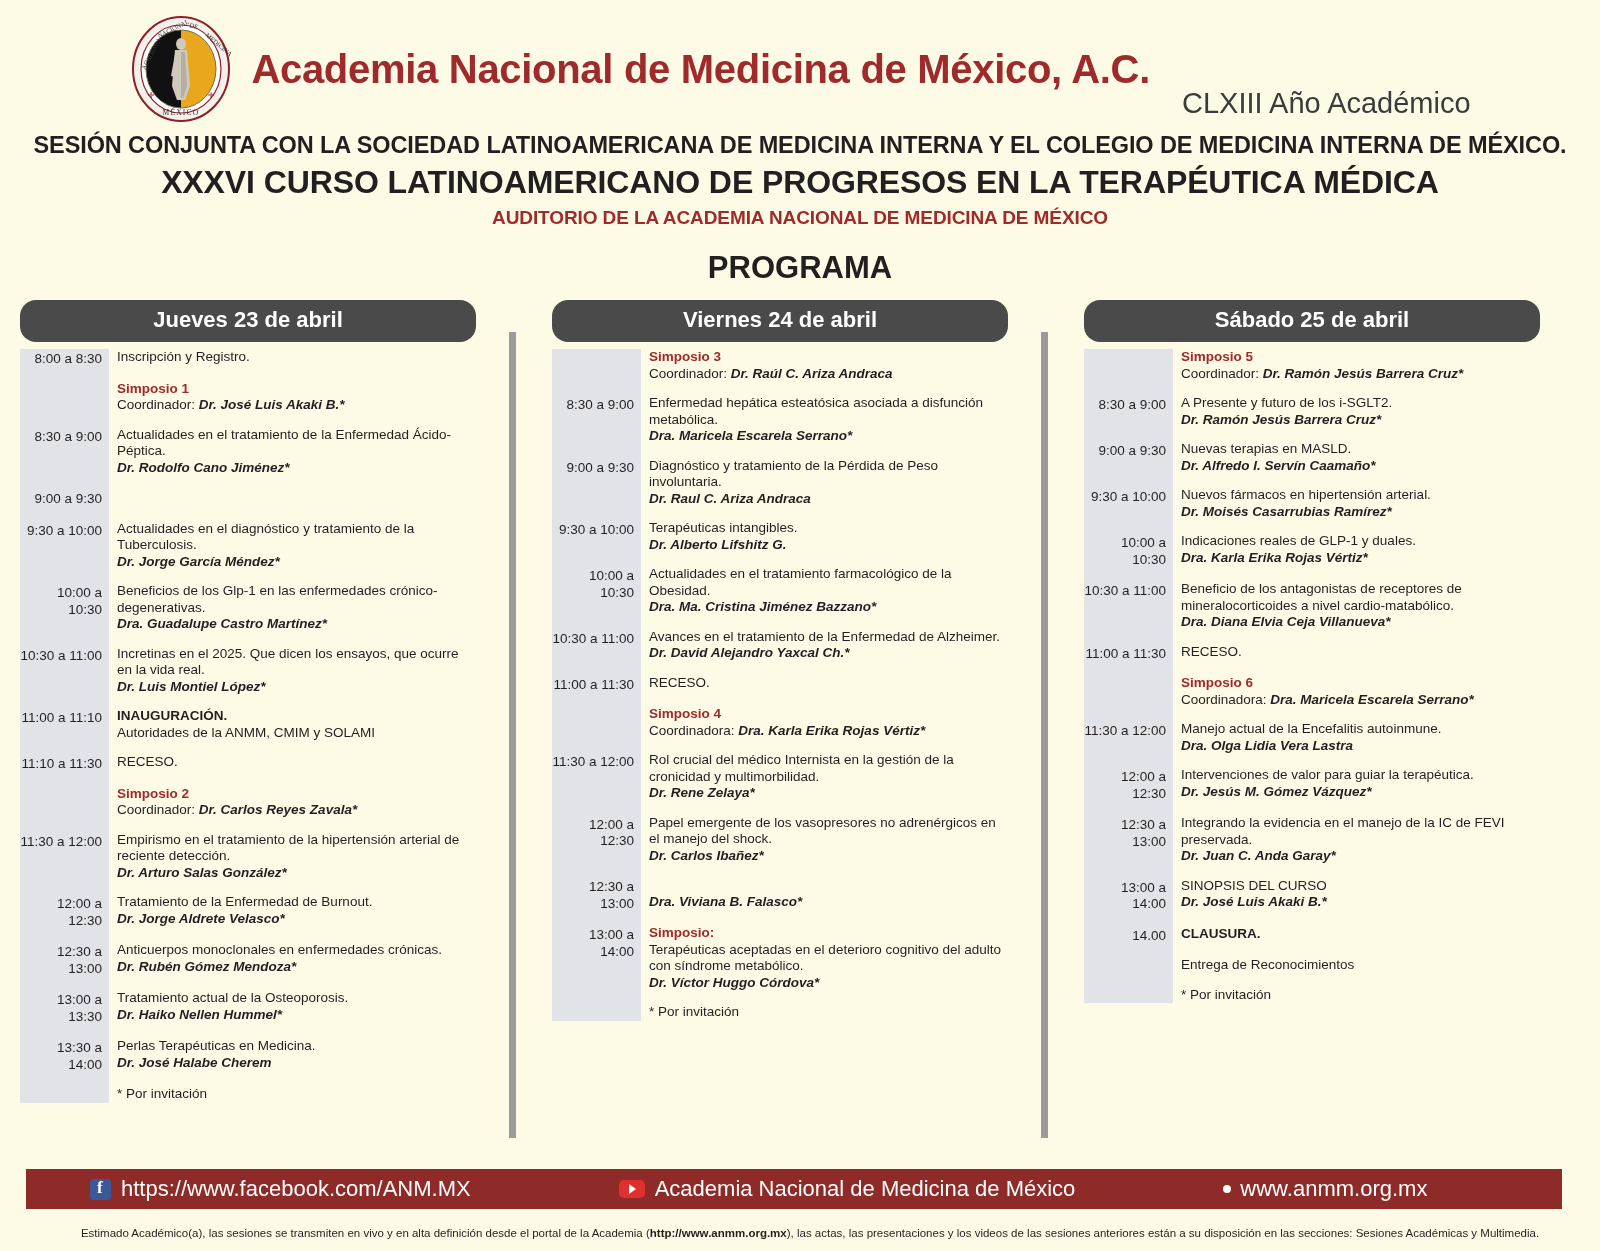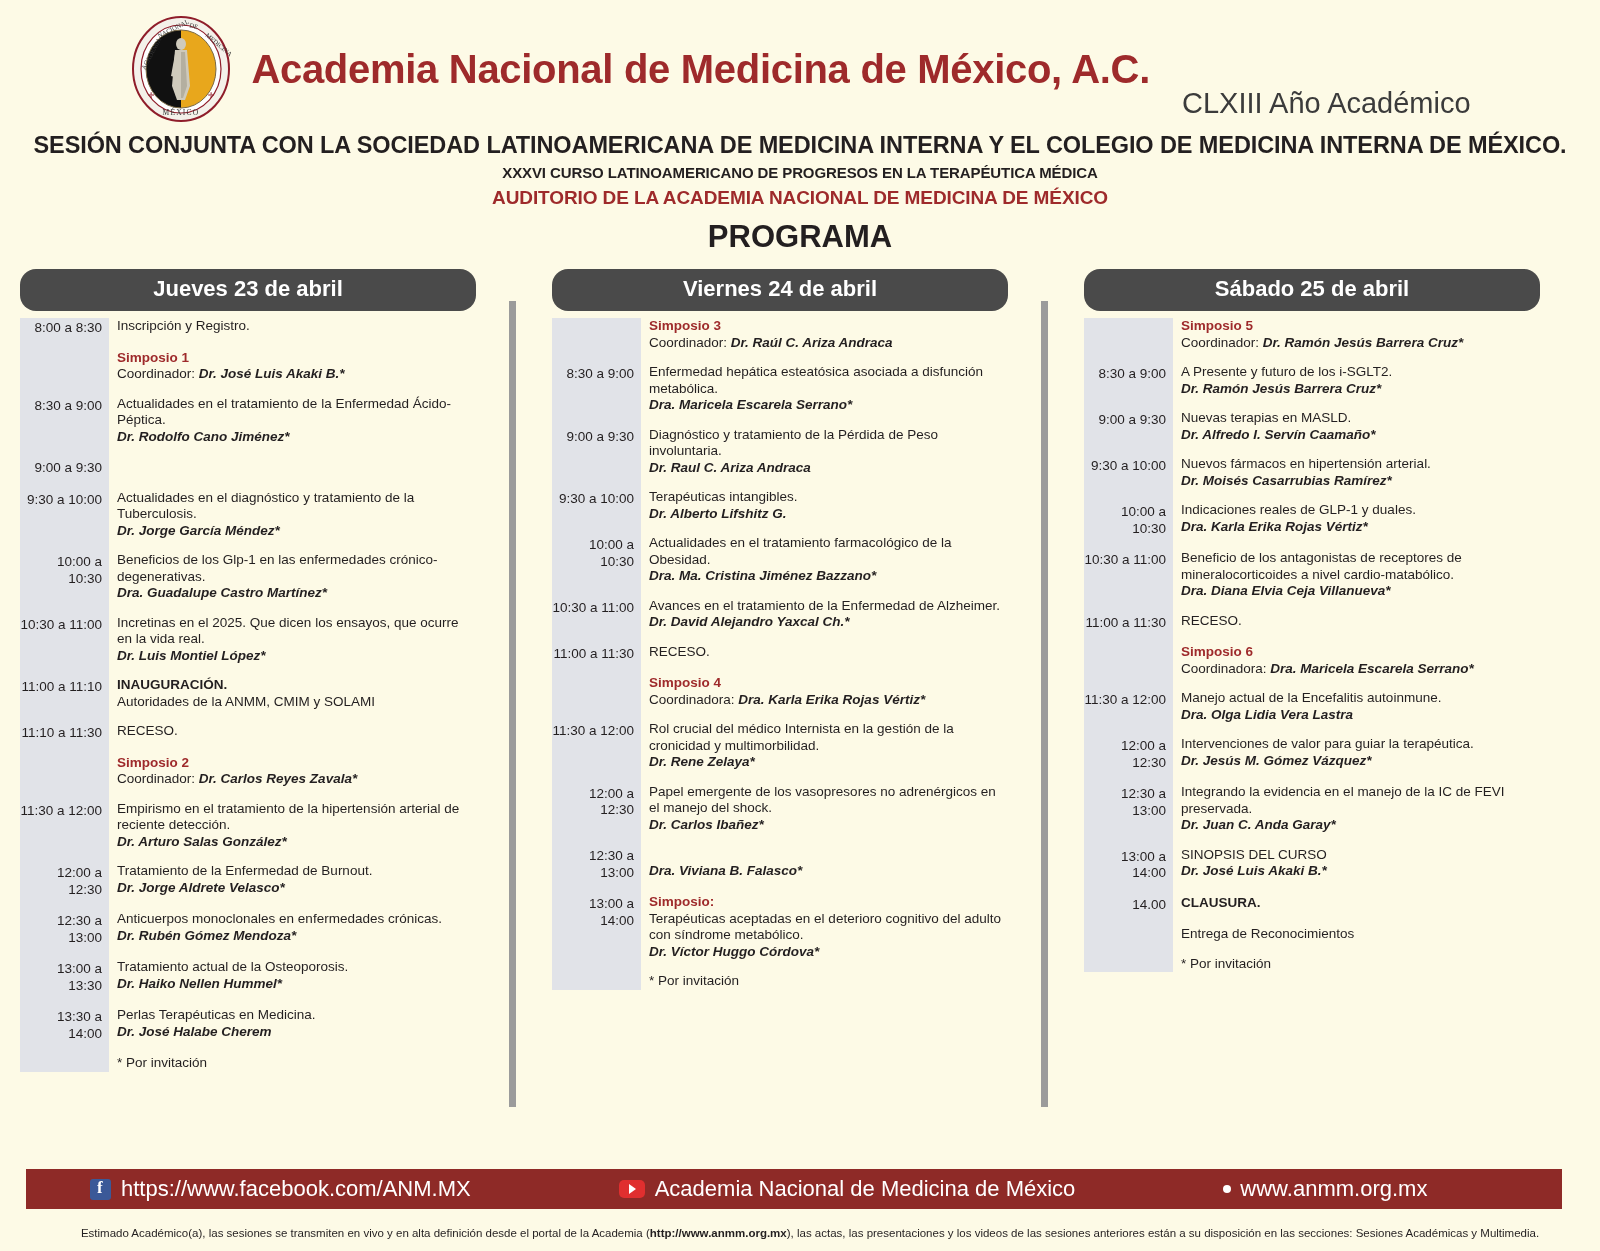--- a/index.html
+++ b/index.html
@@ -25,23 +25,23 @@
     font-size:40px;font-weight:bold;color:#9e2a2b;
     letter-spacing:-0.3px;white-space:nowrap;
   }
   .acad-year{
     font-size:29px;color:#3b3b3b;white-space:nowrap;margin-left:14px;
     align-self:flex-end;padding-bottom:4px;
   }
 
   .titleblock{text-align:center;margin-top:8px;}
   .line1{font-size:23.5px;font-weight:bold;color:#231f20;letter-spacing:-0.1px;}
-  .line2{font-size:15px;font-weight:bold;color:#231f20;margin-top:5px;letter-spacing:-0.1px;}
+  .line2{font-size:32px;font-weight:bold;color:#231f20;margin-top:5px;letter-spacing:-0.1px;}
   .line3{font-size:19px;font-weight:bold;color:#9e2a2b;margin-top:6px;letter-spacing:-0.1px;}
-  .programa{font-size:31px;font-weight:bold;color:#231f20;margin-top:10px;}
+  .programa{font-size:31px;font-weight:bold;color:#231f20;margin-top:21px;}
 
   
   .columns{
     display:flex;margin-top:14px;padding:0 20px;gap:0;
     align-items:flex-start;
   }
   .col{width:456px;flex:0 0 456px;position:relative;}
   .gap{width:76px;flex:0 0 76px;position:relative;height:850px;}
   .gap:before{
     content:"";position:absolute;left:33px;top:32px;width:7px;height:806px;

